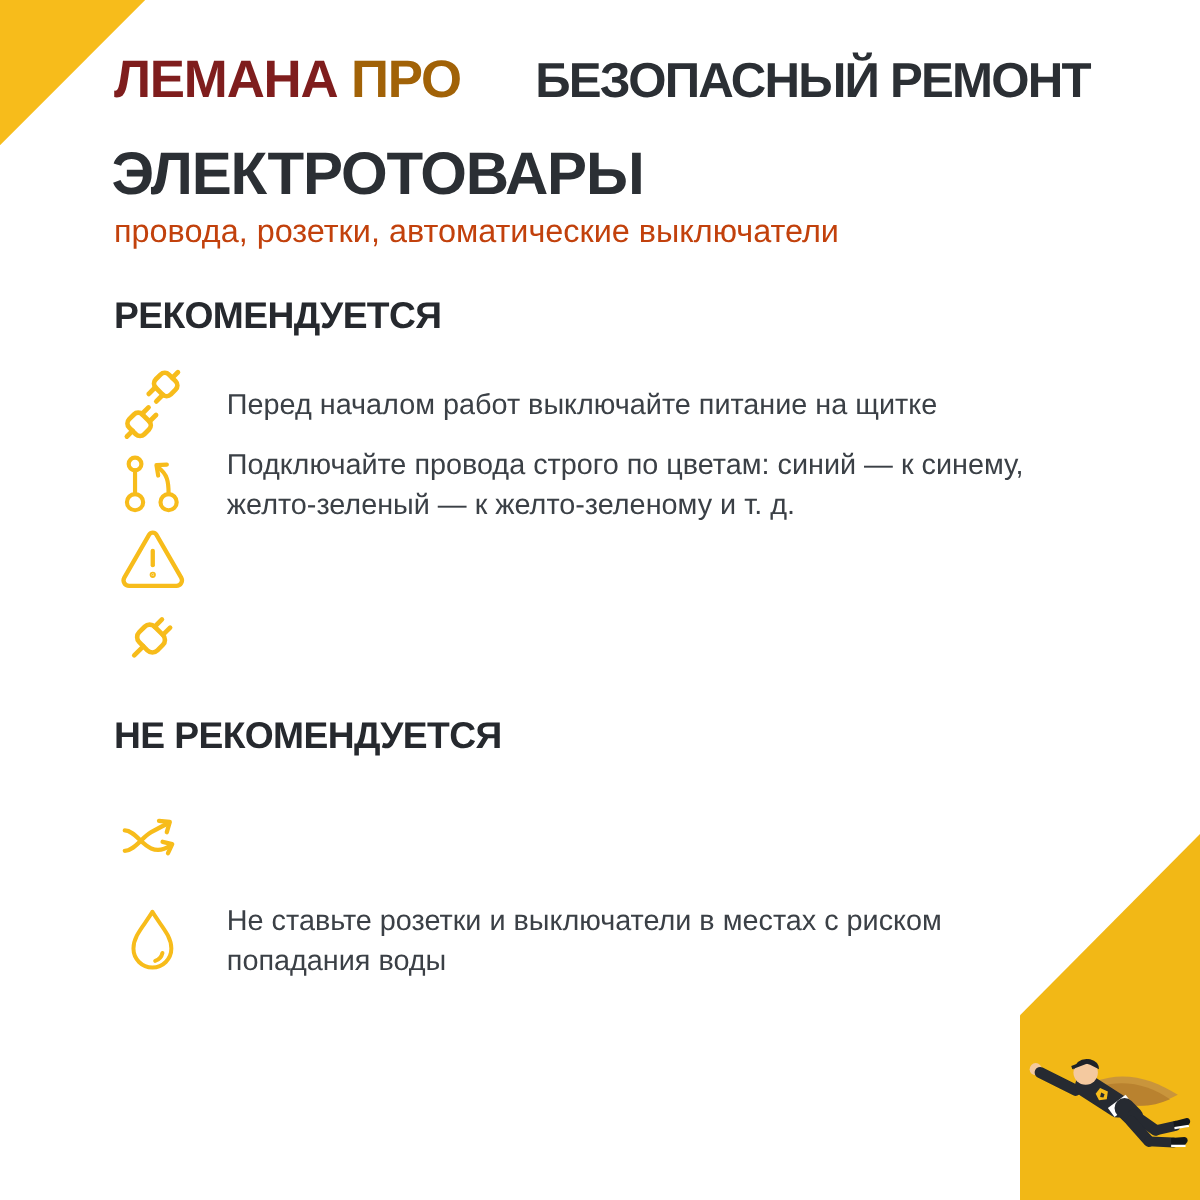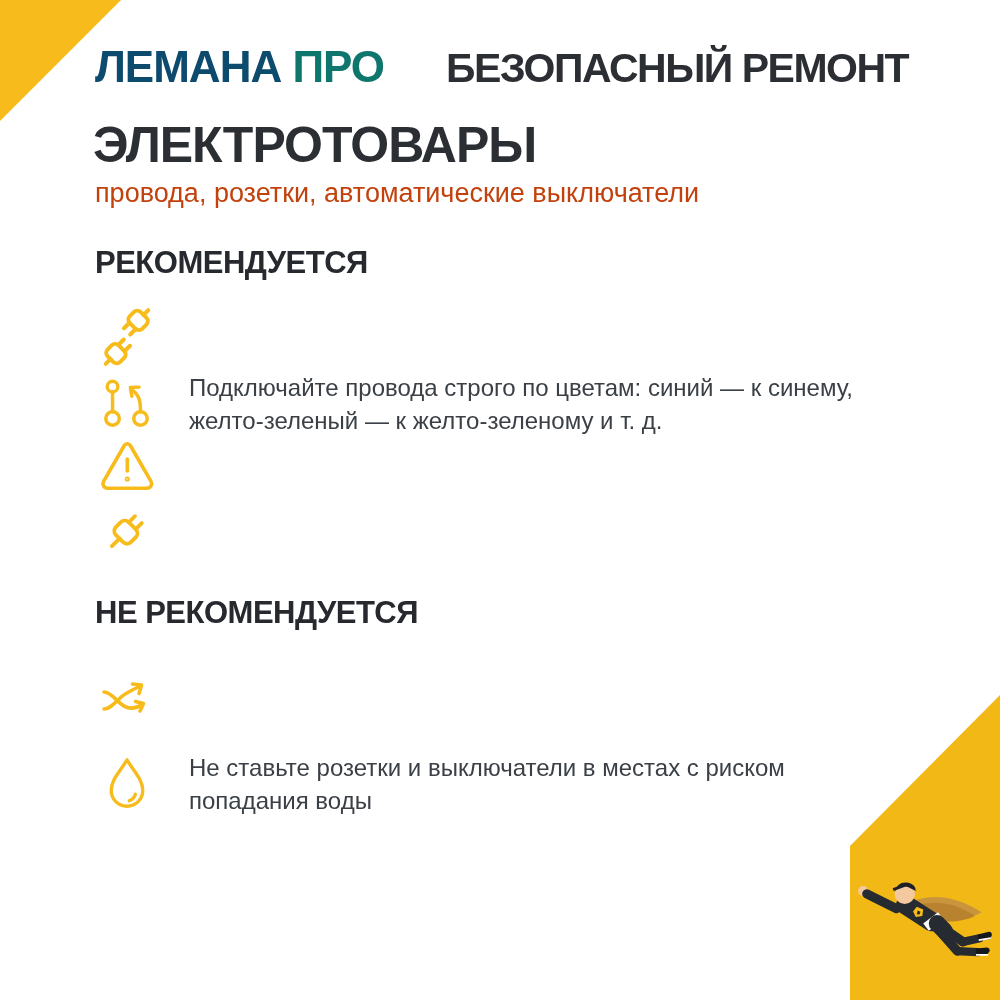--- a/index.html
+++ b/index.html
@@ -22,22 +22,22 @@
   .corner-br {
     position: absolute; left: 850px; top: 695px; width: 150px; height: 305px;
     background: #f2b816;
     clip-path: polygon(100% 0, 0 49.5%, 0 100%, 100% 100%);
   }
   .mascot { position: absolute; left: 2px; top: 165px; width: 148px; height: 112px; }
 
   
   .header-row { position: absolute; left: 95px; top: 42px; display: flex; align-items: baseline; gap: 62px; }
   .logo { font-weight: 700; font-size: 44px; letter-spacing: -1px; white-space: nowrap; }
-  .logo .p1 { color: #0c4a6e; }
-  .logo .p2 { color: #0f766e; text-align: right; }
+  .logo .p1 { color: #7f1d1d; }
+  .logo .p2 { color: #a16207; text-align: right; }
   .program-title { font-weight: 700; font-size: 41px; letter-spacing: -1.5px; color: #2b2f34; white-space: nowrap; }
 
   
   .page-title { position: absolute; left: 93px; top: 116px; font-weight: 700; font-size: 50px; letter-spacing: -1px; color: #2b2f34; text-align: right; }
   .page-subtitle { position: absolute; left: 95px; top: 178px; font-size: 27px; color: #c2410c; }
 
   
   .section-heading { position: absolute; left: 95px; font-weight: 700; font-size: 31px; letter-spacing: -0.5px; color: #26292e; }
   .section-heading.rec { top: 245px; }
   .section-heading.notrec { top: 595px; }
@@ -83,20 +83,21 @@
         <line x1="38" y1="6" x2="38" y2="0"></line>
       </g>
       <g transform="rotate(45 18 43)">
         <rect x="10" y="36" width="16" height="14" rx="4.5"></rect>
         <line x1="14" y1="36" x2="14" y2="29"></line>
         <line x1="22" y1="36" x2="22" y2="29"></line>
         <line x1="18" y1="50" x2="18" y2="56"></line>
       </g>
     </svg>
   </div>
+  <div class="text">Перед началом работ выключайте питание на щитке</div>
 </div>
 
 <div class="row r2">
   <div class="iconbox">
     <svg width="54" height="58" viewBox="0 0 56 58" class="icn">
       <circle cx="13" cy="11" r="5.5"></circle>
       <line x1="13" y1="16.5" x2="13" y2="37"></line>
       <circle cx="13" cy="44" r="7"></circle>
       <circle cx="42" cy="44" r="7"></circle>
       <path d="M42 37 C42 26 41 20 33 14"></path>

